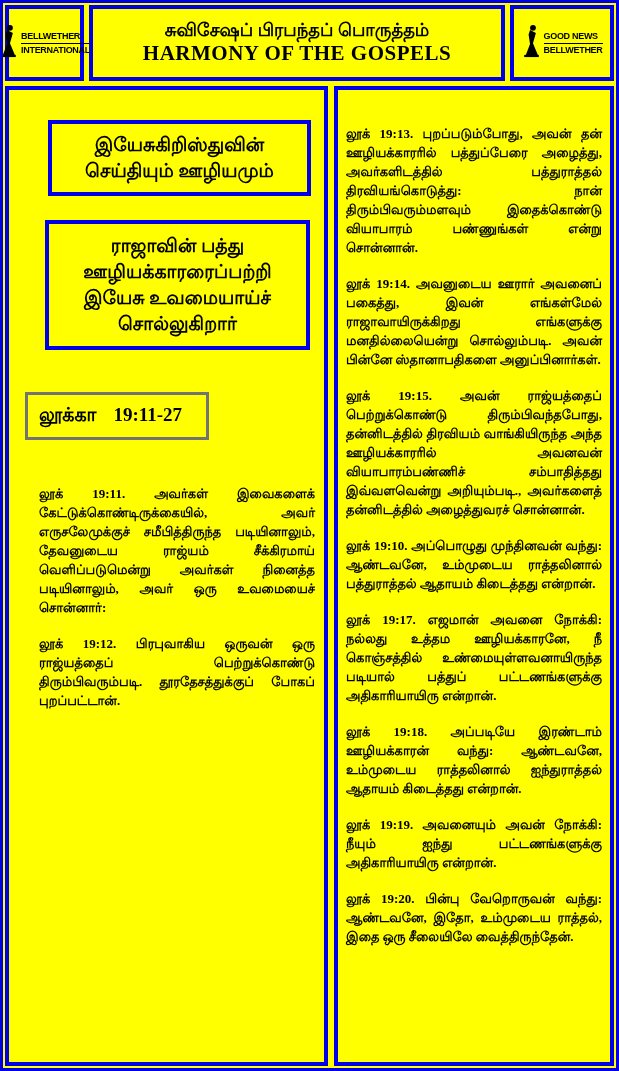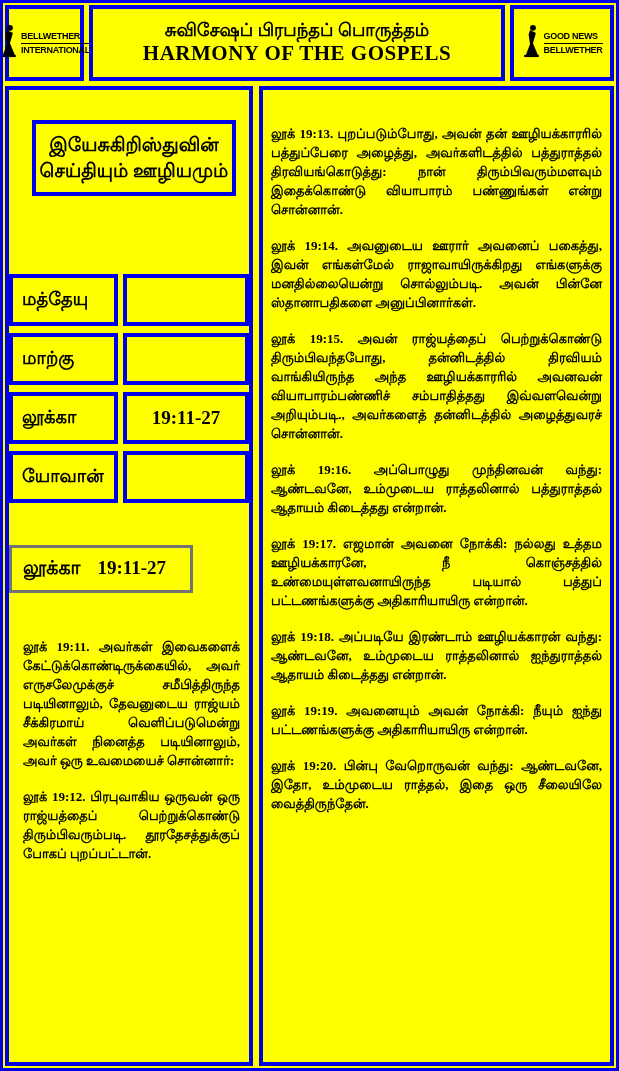--- a/index.html
+++ b/index.html
@@ -33,21 +33,21 @@
   .title-box {
     flex:1; border:4px solid #0000E8;
     display:flex; flex-direction:column; align-items:center; justify-content:center;
     text-align:center; padding:2px 4px;
   }
   .title-tamil { font-weight:bold; font-size:18px; line-height:1.15; white-space:nowrap; }
   .title-english { font-weight:bold; font-size:21px; letter-spacing:0.5px; line-height:1.2; white-space:nowrap; }
   
   .body-row { display:flex; gap:6px; margin-top:5px; flex:1 1 auto; min-height:0; }
   .panel { border:4px solid #0000E8; overflow:hidden; }
-  .panel-left  { width:248px; flex:0 0 auto; }
+  .panel-left  { width:323px; flex:0 0 auto;padding-left:16px; }
   .panel-right { flex:1 1 auto; padding:34px 8px 16px 8px; }
   
   .callout {
     border:4px solid #0000E8;
     text-align:center; font-weight:bold; font-size:19px; line-height:26px;
     padding:8px 2px;
   }
   .callout-1 { margin:30px 13px 0 23px; }
   .callout-2 { margin:24px 14px 0 20px; padding:9px 2px; }
   .ref-table { margin-top:78px; }
@@ -125,56 +125,44 @@
 
   <div class="body-row">
 
     <div class="panel panel-left">
 
       <div class="callout callout-1">
         <div>இயேசுகிறிஸ்துவின்</div>
         <div>செய்தியும் ஊழியமும்</div>
       </div>
 
+      <div class="callout callout-2">
+        <div>ராஜாவின் பத்து</div>
+        <div>ஊழியக்காரரைப்பற்றி</div>
+        <div>இயேசு உவமையாய்ச்</div>
+        <div>சொல்லுகிறார்</div>
+      </div>
 
-      <div class="ref-table">
-        <div class="ref-row">
-          <div class="ref-cell-label">மத்தேயு</div>
-          <div class="ref-cell-value"></div>
-        </div>
-        <div class="ref-row">
-          <div class="ref-cell-label">மாற்கு</div>
-          <div class="ref-cell-value"></div>
-        </div>
-        <div class="ref-row">
-          <div class="ref-cell-label">லூக்கா</div>
-          <div class="ref-cell-value">19:11-27</div>
-        </div>
-        <div class="ref-row">
-          <div class="ref-cell-label">யோவான்</div>
-          <div class="ref-cell-value"></div>
-        </div>
-      </div>
 
       <div class="section-heading">
         <span>லூக்கா</span><span class="ref">19:11-27</span>
       </div>
 
       <div class="verses-left">
         <p class="verse">லூக் 19:11. அவர்கள் இவைகளைக் கேட்டுக்கொண்டிருக்கையில், அவர் எருசலேமுக்குச் சமீபித்திருந்த படியினாலும், தேவனுடைய ராஜ்யம் சீக்கிரமாய் வெளிப்படுமென்று அவர்கள் நினைத்த படியினாலும், அவர் ஒரு உவமையைச் சொன்னார்:</p>
         <p class="verse">லூக் 19:12. பிரபுவாகிய ஒருவன் ஒரு ராஜ்யத்தைப் பெற்றுக்கொண்டு திரும்பிவரும்படி. தூரதேசத்துக்குப் போகப் புறப்பட்டான்.</p>
       </div>
 
     </div>
 
     <div class="panel panel-right">
       <p class="verse">லூக் 19:13. புறப்படும்போது, அவன் தன் ஊழியக்காரரில் பத்துப்பேரை அழைத்து, அவர்களிடத்தில் பத்துராத்தல் திரவியங்கொடுத்து: நான் திரும்பிவரும்மளவும் இதைக்கொண்டு வியாபாரம் பண்ணுங்கள் என்று சொன்னான்.</p>
       <p class="verse">லூக் 19:14. அவனுடைய ஊரார் அவனைப் பகைத்து, இவன் எங்கள்மேல் ராஜாவாயிருக்கிறது எங்களுக்கு மனதில்லையென்று சொல்லும்படி. அவன் பின்னே ஸ்தானாபதிகளை அனுப்பினார்கள்.</p>
       <p class="verse">லூக் 19:15. அவன் ராஜ்யத்தைப் பெற்றுக்கொண்டு திரும்பிவந்தபோது, தன்னிடத்தில் திரவியம் வாங்கியிருந்த அந்த ஊழியக்காரரில் அவனவன் வியாபாரம்பண்ணிச் சம்பாதித்தது இவ்வளவென்று அறியும்படி., அவர்களைத் தன்னிடத்தில் அழைத்துவரச் சொன்னான்.</p>
-      <p class="verse">லூக் 19:16. அப்பொழுது முந்தினவன் வந்து: ஆண்டவனே, உம்முடைய ராத்தலினால் பத்துராத்தல் ஆதாயம் கிடைத்தது என்றான்.</p>
+      <p class="verse">லூக் 19:10. அப்பொழுது முந்தினவன் வந்து: ஆண்டவனே, உம்முடைய ராத்தலினால் பத்துராத்தல் ஆதாயம் கிடைத்தது என்றான்.</p>
       <p class="verse">லூக் 19:17. எஜமான் அவனை நோக்கி: நல்லது உத்தம ஊழியக்காரனே, நீ கொஞ்சத்தில் உண்மையுள்ளவனாயிருந்த படியால் பத்துப் பட்டணங்களுக்கு அதிகாரியாயிரு என்றான்.</p>
       <p class="verse">லூக் 19:18. அப்படியே இரண்டாம் ஊழியக்காரன் வந்து: ஆண்டவனே, உம்முடைய ராத்தலினால் ஐந்துராத்தல் ஆதாயம் கிடைத்தது என்றான்.</p>
       <p class="verse">லூக் 19:19. அவனையும் அவன் நோக்கி: நீயும் ஐந்து பட்டணங்களுக்கு அதிகாரியாயிரு என்றான்.</p>
       <p class="verse">லூக் 19:20. பின்பு வேறொருவன் வந்து: ஆண்டவனே, இதோ, உம்முடைய ராத்தல், இதை ஒரு சீலையிலே வைத்திருந்தேன்.</p>
     </div>
 
   </div>
 </div>
 
 </body></html>

